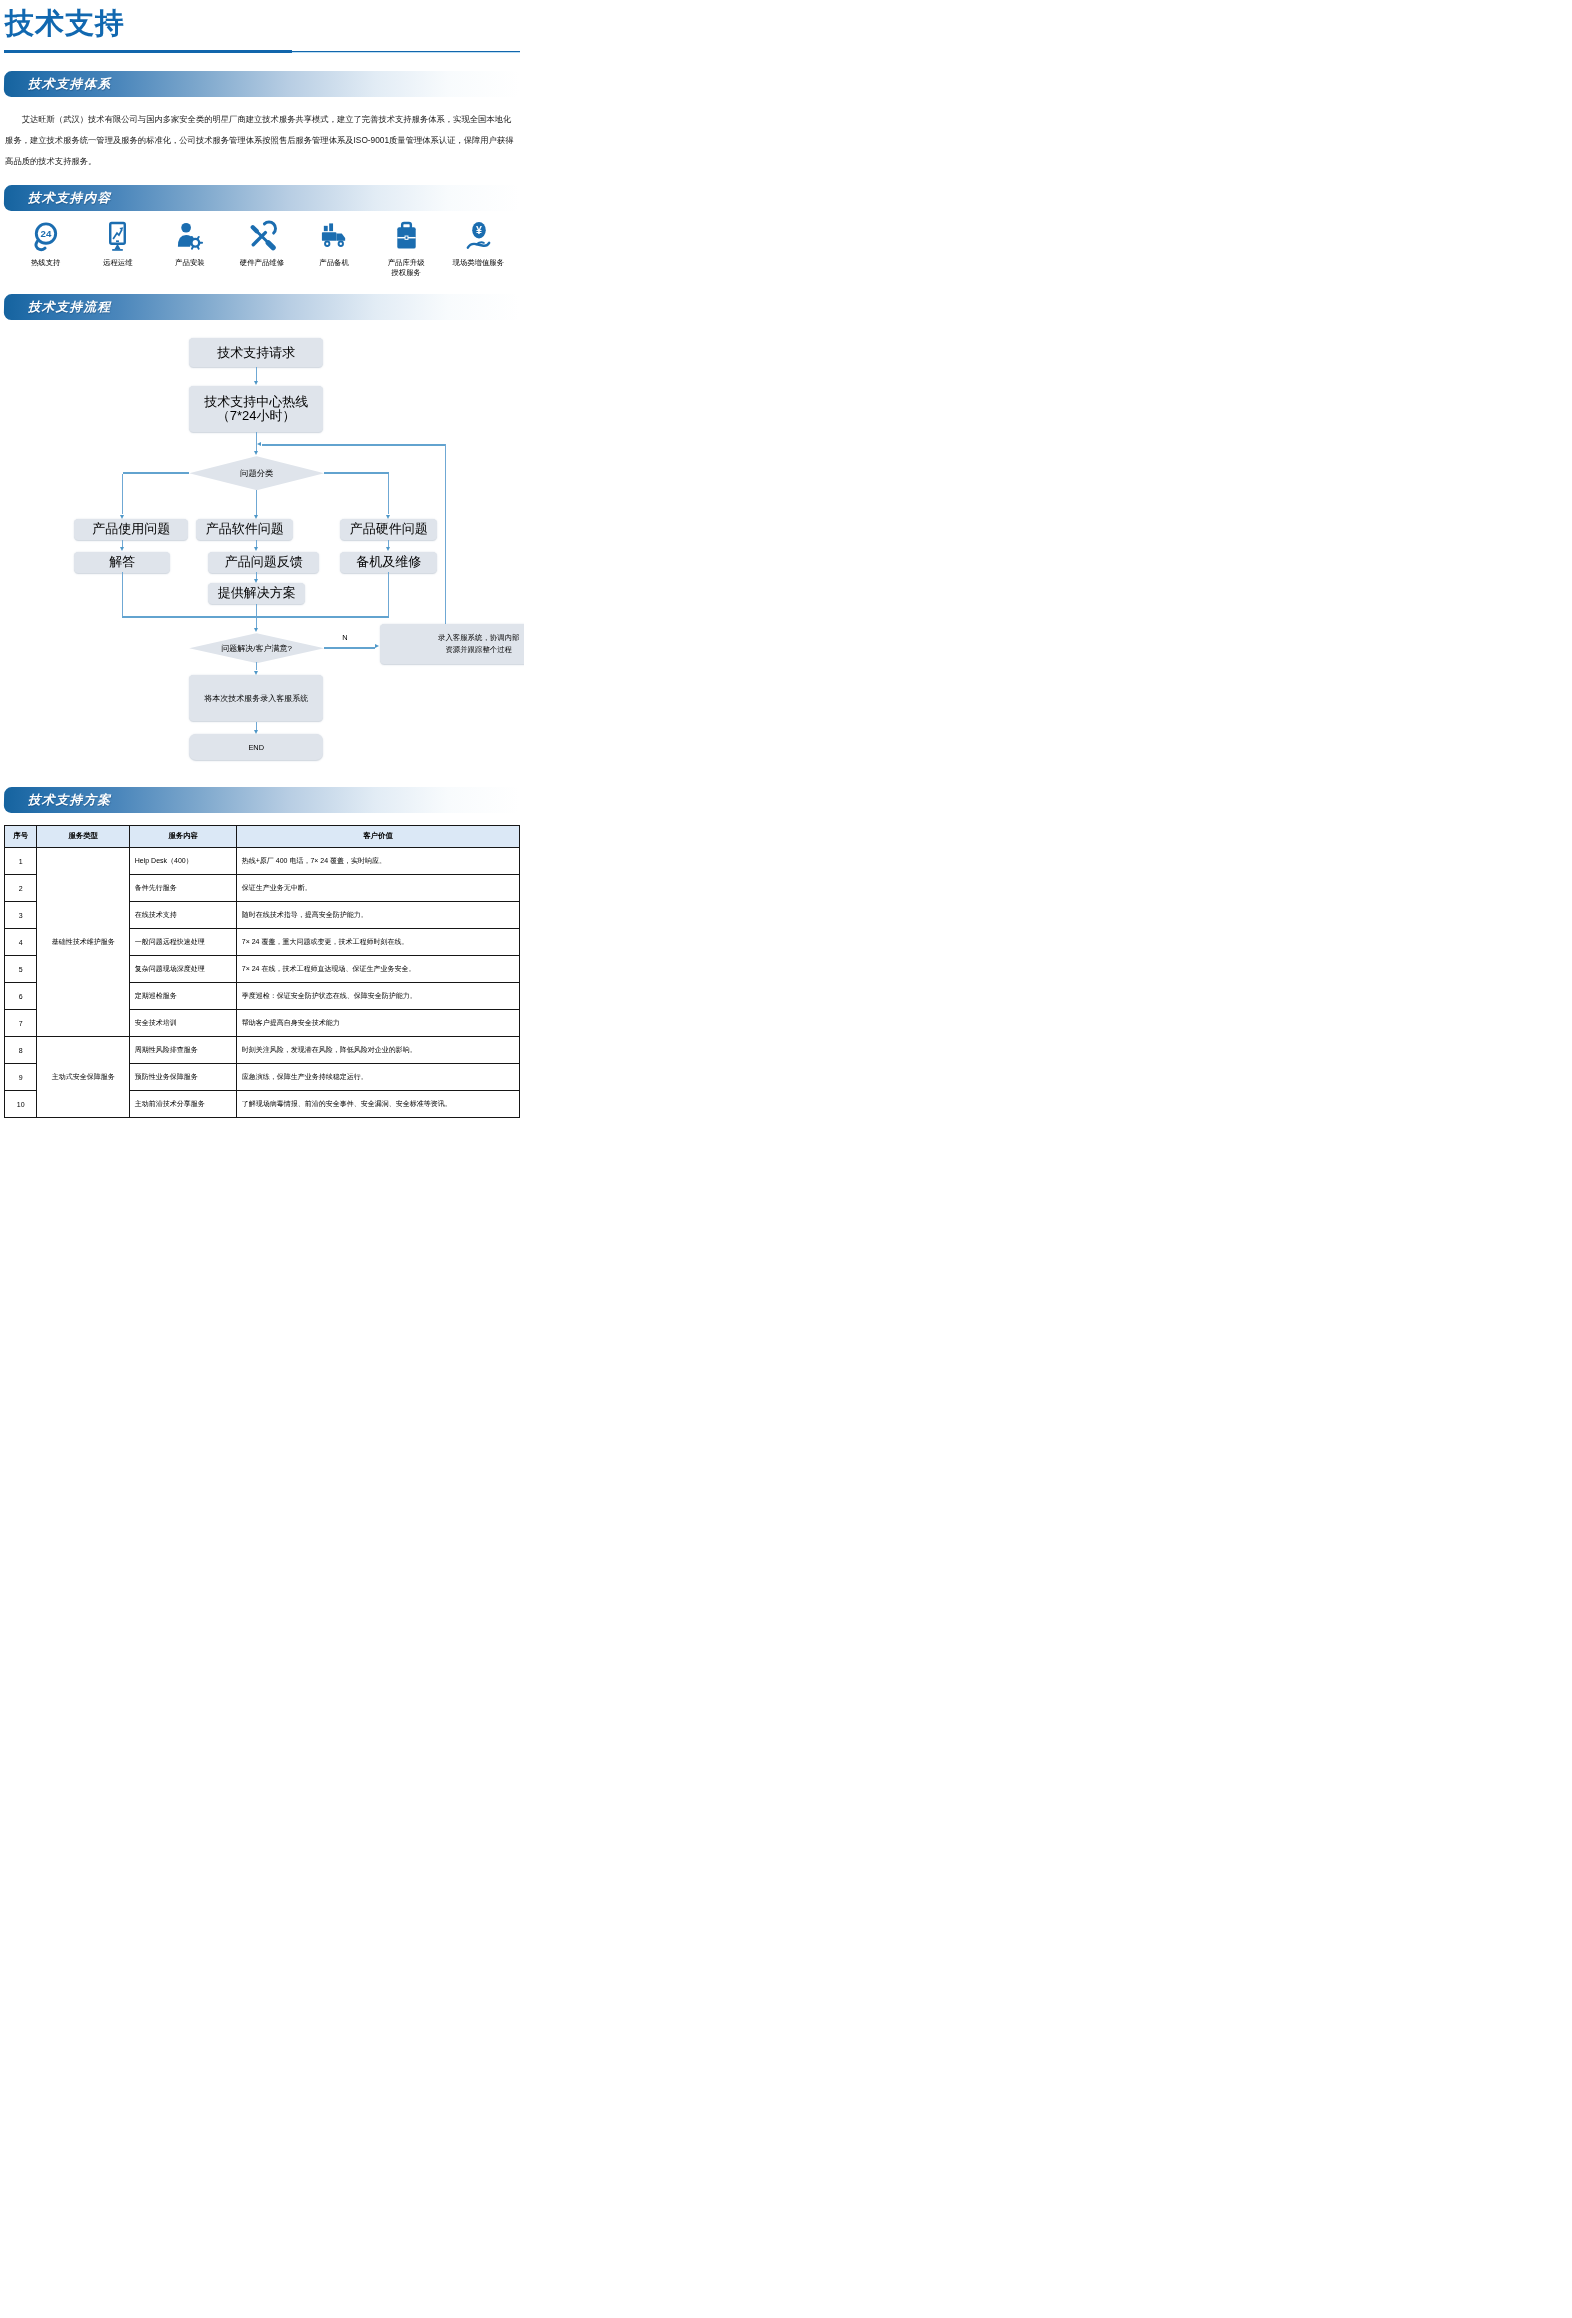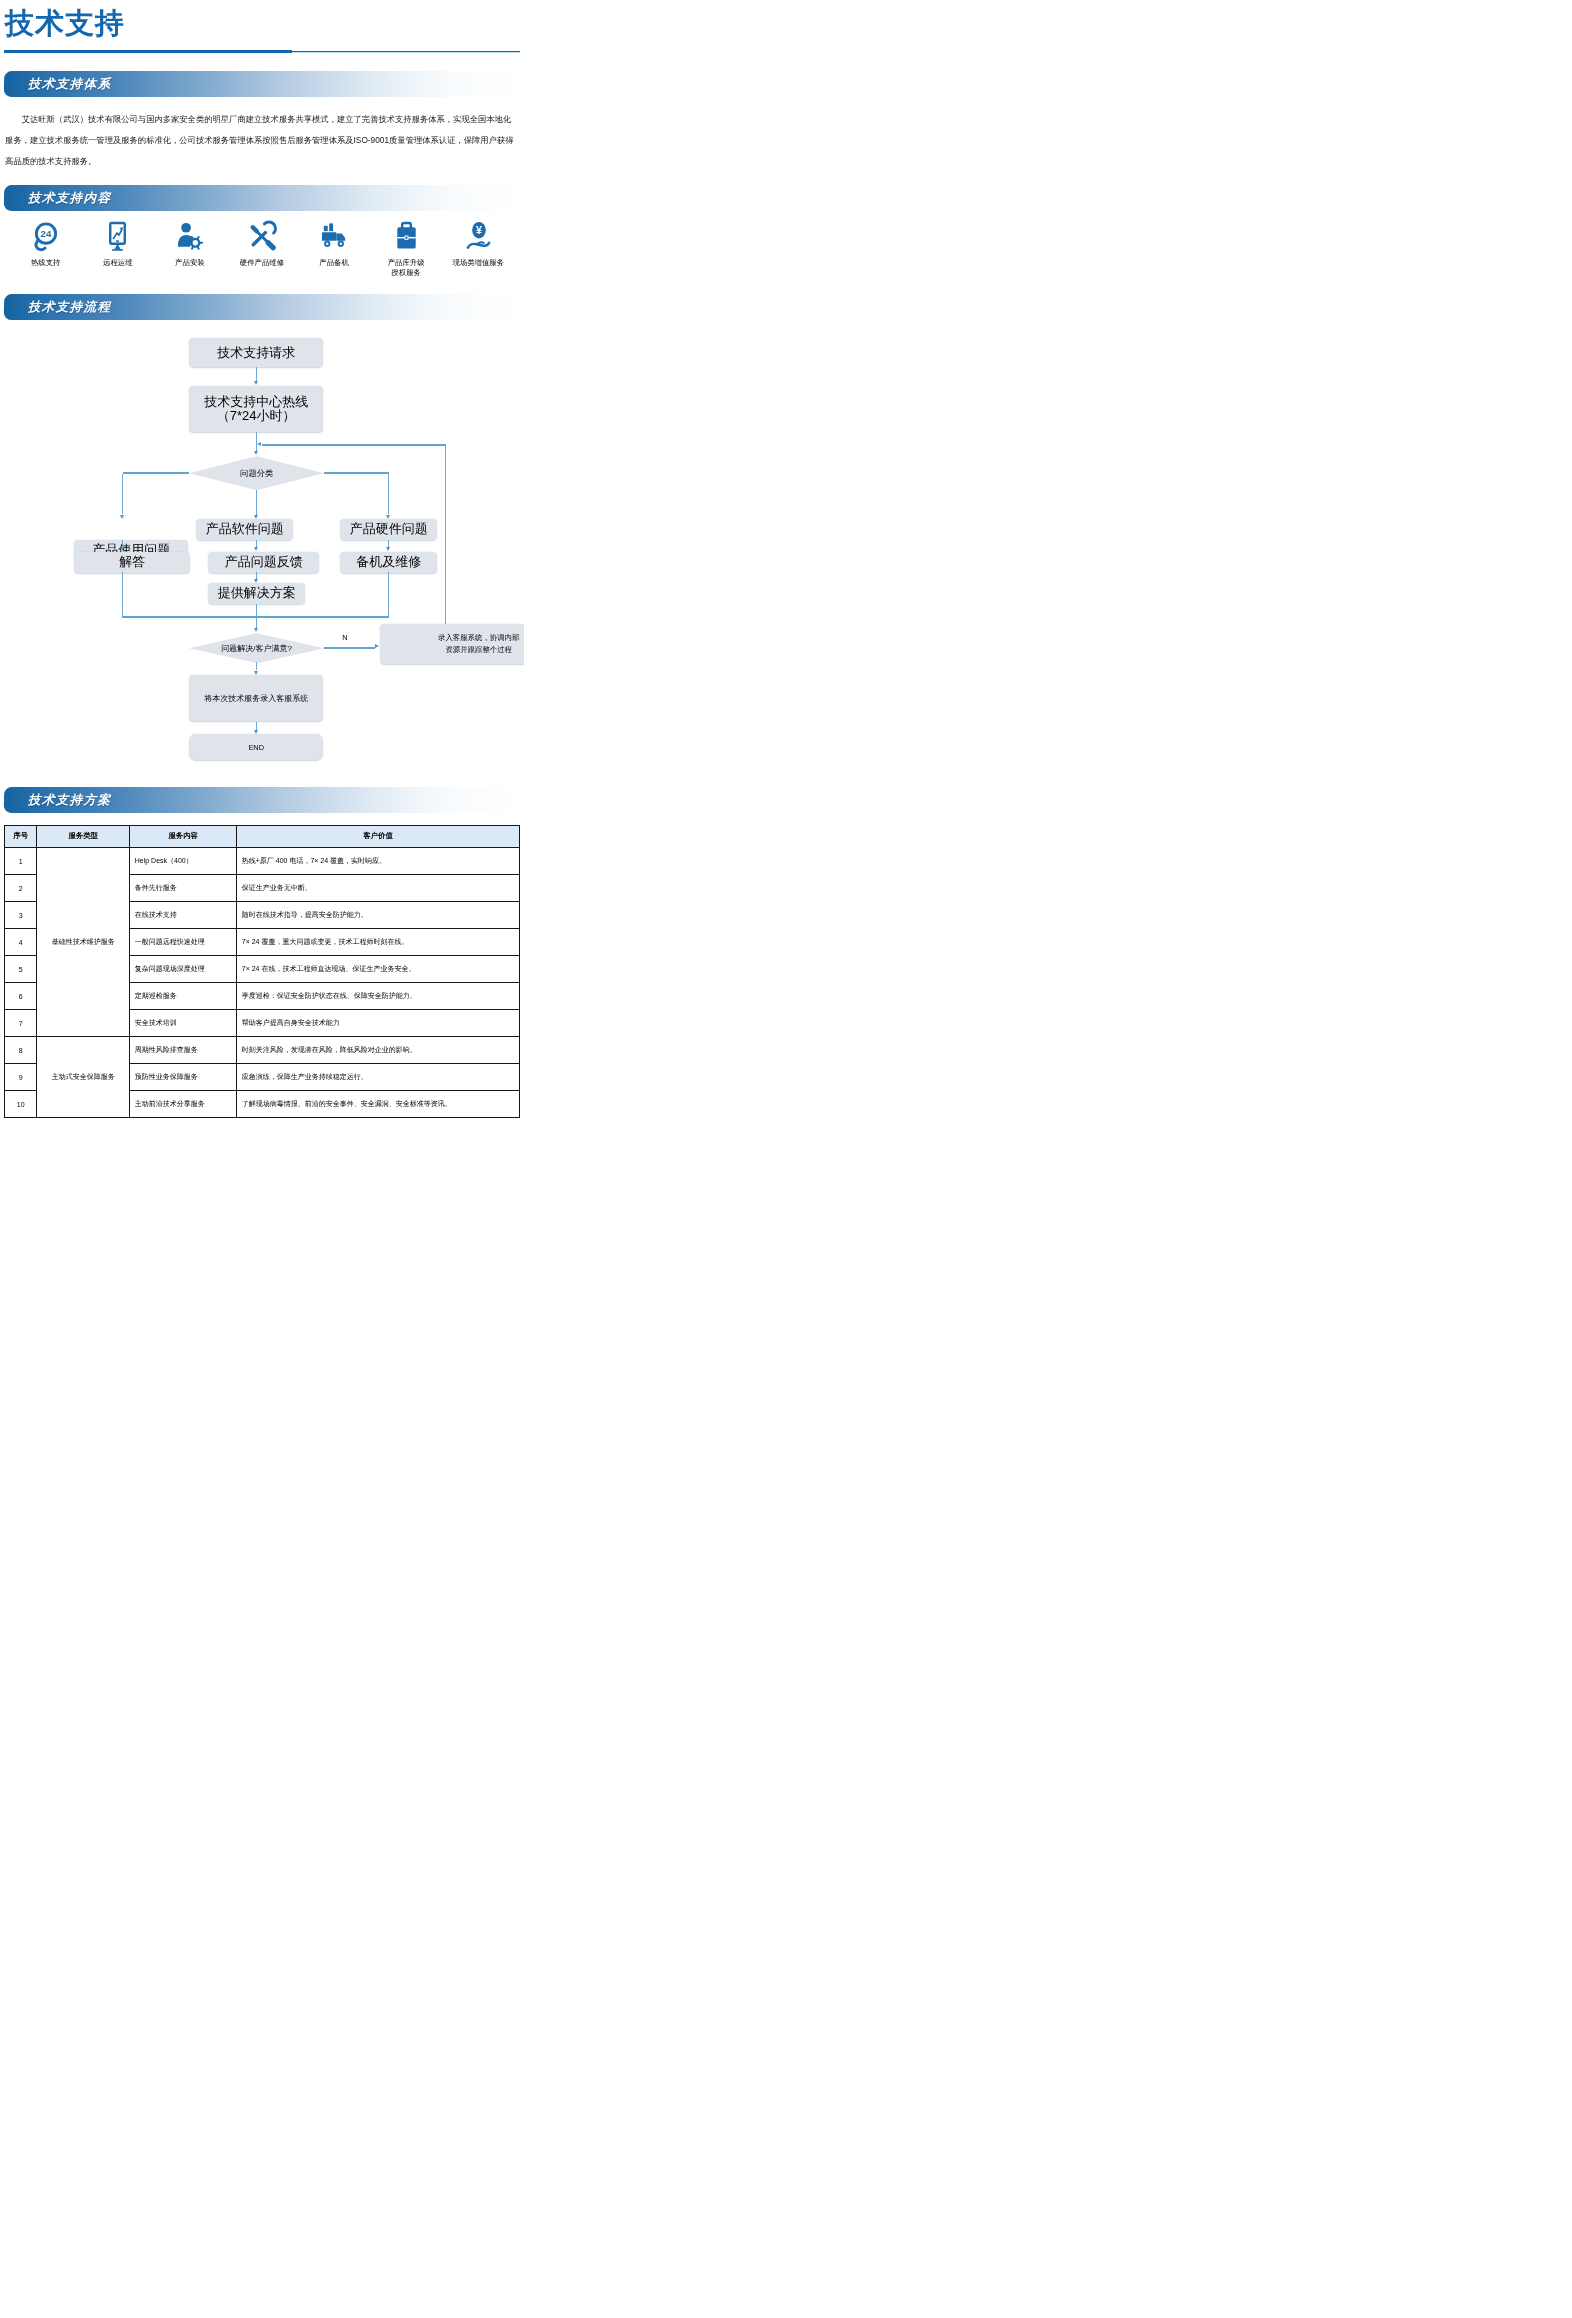--- a/index.html
+++ b/index.html
@@ -220,31 +220,31 @@
 
     <div class="fline thick" style="left:119px;top:142px;width:66px;height:2.3px;"></div>
     <div class="fline thick" style="left:320px;top:142px;width:65px;height:2.3px;"></div>
     <div class="fline" style="left:118px;top:144px;width:0.9px;height:40px;"></div>
     <div class="arr-down" style="left:116px;top:185px;"></div>
     <div class="fline" style="left:384px;top:144px;width:0.9px;height:40px;"></div>
     <div class="arr-down" style="left:382px;top:185px;"></div>
     <div class="fline" style="left:252px;top:160px;width:0.9px;height:24.6px;"></div>
     <div class="arr-down" style="left:250px;top:185px;"></div>
 
-    <div class="fbox" style="left:70px;top:189px;width:114px;height:20.4px;margin-top:21px;">产品使用问题</div>
+    <div class="fbox" style="left:70px;top:189px;width:114px;height:20.4px;">产品使用问题</div>
     <div class="fbox" style="left:192px;top:189px;width:97px;height:20.4px;">产品软件问题</div>
     <div class="fbox" style="left:336px;top:189px;width:97px;height:20.4px;">产品硬件问题</div>
     <div class="fline" style="left:118px;top:210px;width:0.9px;height:7.4px;"></div>
       <div class="arr-down" style="left:116px;top:217px;"></div>
     <div class="fline" style="left:252px;top:210px;width:0.9px;height:7.4px;"></div>
       <div class="arr-down" style="left:250px;top:217px;"></div>
     <div class="fline" style="left:384px;top:210px;width:0.9px;height:7.4px;"></div>
       <div class="arr-down" style="left:382px;top:217px;"></div>
 
-    <div class="fbox" style="left:70px;top:222px;width:116px;height:20.4px;font-family:Liberation Mono, monospace;">解答</div>
+    <div class="fbox" style="left:70px;top:222px;width:96px;height:20.4px;font-family:Liberation Mono, monospace;">解答</div>
     <div class="fbox" style="left:204px;top:222px;width:111px;height:20.4px;">产品问题反馈</div>
     <div class="fbox" style="left:336px;top:222px;width:97px;height:20.4px;">备机及维修</div>
     <div class="fline" style="left:252px;top:242px;width:0.9px;height:6.5px;"></div>
       <div class="arr-down" style="left:250px;top:249px;"></div>
 
     <div class="fbox" style="left:204px;top:253px;width:97px;height:20.4px;">提供解决方案</div>
 
     <div class="fline" style="left:118px;top:242px;width:0.9px;height:45px;"></div>
     <div class="fline" style="left:384px;top:242px;width:0.9px;height:45px;"></div>
     <div class="fline" style="left:252px;top:274px;width:0.9px;height:13px;"></div>

